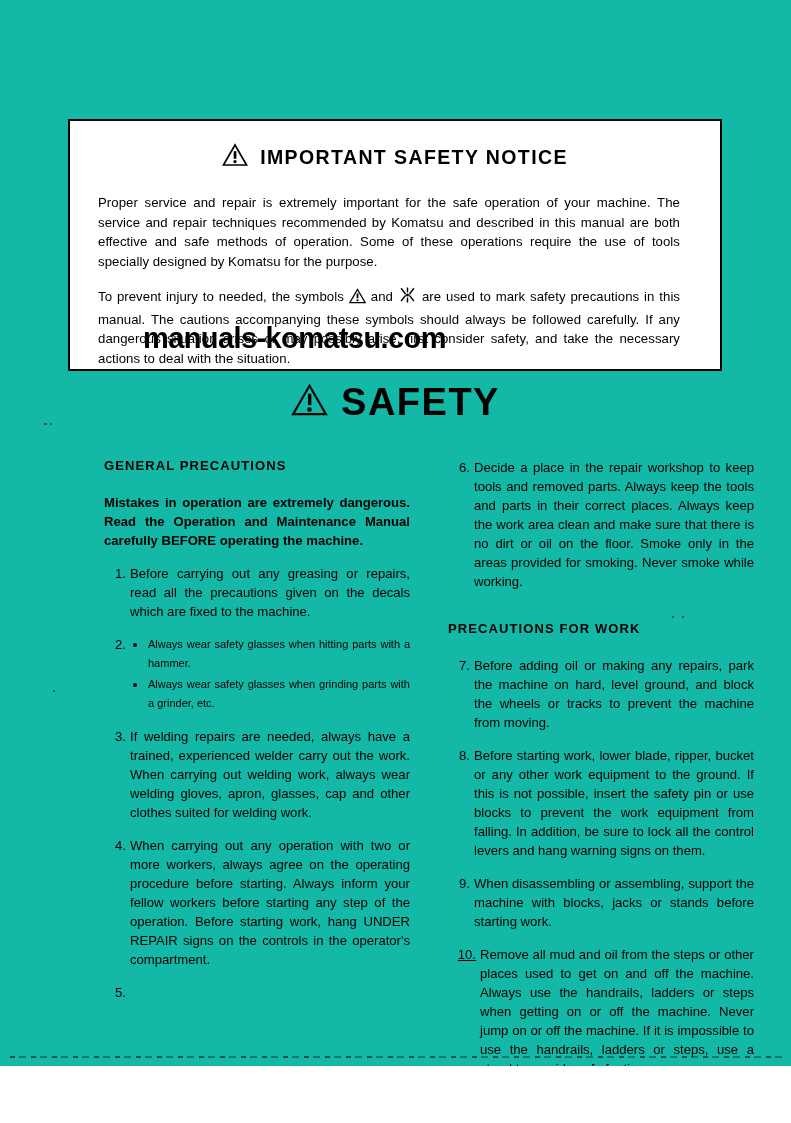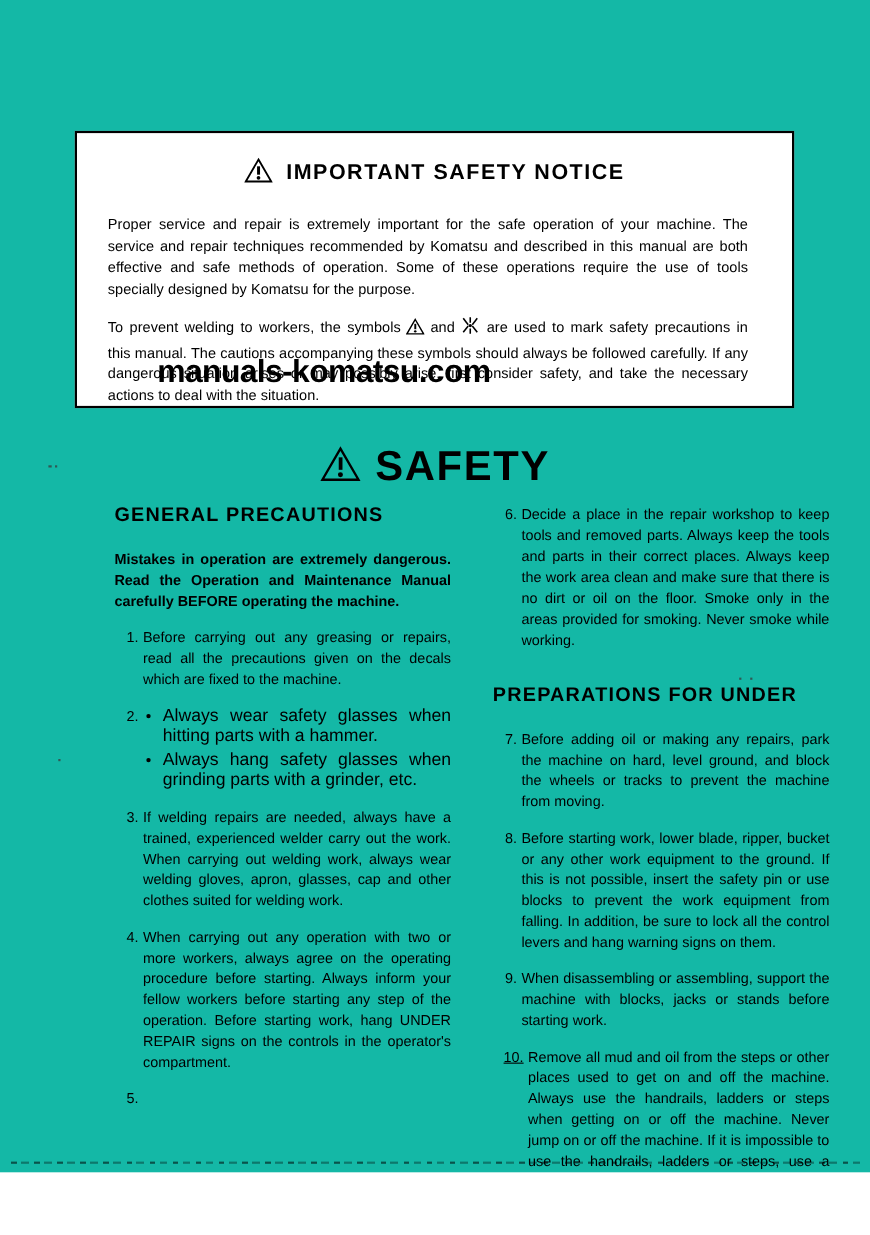--- a/index.html
+++ b/index.html
@@ -80,24 +80,24 @@
   .inline-sym {
     display: inline-block;
     vertical-align: -3px;
     margin: 0 5px;
   }
 
   
   #safety-head {
     position: absolute;
     left: 0;
-    top: 405px;
+    top: 383px;
     width: 791px;
     display: flex;
-    align-items: flex-start;
+    align-items: flex-end;
     justify-content: center;
     gap: 13px;
   }
   #safety-head .safety-word {
     font-size: 38px;
     font-weight: bold;
     letter-spacing: 1.5px;
     line-height: 1;
   }
 
@@ -106,21 +106,21 @@
     position: absolute;
     left: 104px;
     top: 458px;
     width: 650px;
     display: flex;
     gap: 38px;
   }
   .col { width: 306px; }
 
   .sec-head {
-    font-size: 18px;
+    font-size: 13px;
     font-weight: bold;
     letter-spacing: 1.1px;
     margin: 0 0 20px 0;
   }
   .sec-head.spaced-top { margin-top: 30px; }
 
   .intro {
     font-size: 13.1px;
     line-height: 19px;
     text-align: justify;
@@ -155,21 +155,21 @@
 
   ul.bullets {
     list-style: none;
     margin: 3px 0 0 0;
     padding: 0;
   }
   ul.bullets > li {
     position: relative;
     padding-left: 18px;
     margin-bottom: 2px;
-    font-size: 16px;
+    font-size: 11px;
     line-height: 19px;
     text-align: justify;
   }
   ul.bullets > li:before {
     content: "";
     position: absolute;
     left: 3px;
     top: 8px;
     width: 4px;
     height: 4px;
@@ -219,21 +219,21 @@
             <polygon points="13,2 24.6,22 1.4,22" fill="none" stroke="#000" stroke-width="1.7" stroke-linejoin="miter"></polygon>
             <rect x="11.7" y="8.2" width="2.7" height="7.6" fill="#000"></rect>
             <circle cx="13" cy="18.6" r="1.7" fill="#000"></circle>
           </svg>
         </span>
         <span class="notice-title-text">IMPORTANT  SAFETY  NOTICE</span>
       </div>
 
       <p class="notice-p">Proper service and repair is extremely important for the safe operation of your machine. The service and repair techniques recommended by Komatsu and described in this manual are both effective and safe methods of operation. Some of these operations require the use of tools specially designed by Komatsu for the purpose.</p>
 
-      <p class="notice-p"><span>To prevent welding to workers, the symbols</span><span class="inline-sym"><svg width="17" height="16" viewBox="0 0 26 24" aria-hidden="true">
+      <p class="notice-p"><span>To prevent injury to needed, the symbols</span><span class="inline-sym"><svg width="17" height="16" viewBox="0 0 26 24" aria-hidden="true">
               <polygon points="13,2 24.6,22 1.4,22" fill="none" stroke="#000" stroke-width="2" stroke-linejoin="miter"></polygon>
               <rect x="11.7" y="8" width="2.7" height="7.5" fill="#000"></rect>
               <circle cx="13" cy="18.5" r="1.7" fill="#000"></circle>
             </svg></span><span>and</span><span class="inline-sym"><svg width="19" height="18" viewBox="0 0 24 24" aria-hidden="true">
               <g stroke="#000" stroke-width="1.9" stroke-linecap="butt">
                 <line x1="3.5" y1="3" x2="9.5" y2="11"></line>
                 <line x1="20.5" y1="3" x2="14.5" y2="11"></line>
                 <line x1="3.5" y1="20" x2="9.5" y2="12.5"></line>
                 <line x1="20.5" y1="20" x2="14.5" y2="12.5"></line>
                 <line x1="12" y1="2" x2="12" y2="8.5"></line>
@@ -268,21 +268,21 @@
 
       <ol class="numlist">
         <li>
           <span class="num">1.</span>
           <span>Before carrying out any greasing or repairs, read all the precautions given on the decals which are fixed to the machine.</span>
         </li>
         <li>
           <span class="num">2.</span>
           <ul class="bullets">
             <li>Always wear safety glasses when hitting parts with a hammer.</li>
-            <li>Always hang safety glasses when grinding parts with a grinder, etc.</li>
+            <li>Always wear safety glasses when grinding parts with a grinder, etc.</li>
           </ul>
         </li>
         <li>
           <span class="num">3.</span>
           <span>If welding repairs are needed, always have a trained, experienced welder carry out the work. When carrying out welding work, always wear welding gloves, apron, glasses, cap and other clothes suited for welding work.</span>
         </li>
         <li>
           <span class="num">4.</span>
           <span>When carrying out any operation with two or more workers, always agree on the operating procedure before starting. Always inform your fellow workers before starting any step of the operation. Before starting work, hang UNDER REPAIR signs on the controls in the operator's compartment.</span>
         </li>
@@ -294,21 +294,21 @@
 
     <div class="col">
 
       <ol class="numlist">
         <li>
           <span class="num">6.</span>
           <span>Decide a place in the repair workshop to keep tools and removed parts. Always keep the tools and parts in their correct places. Always keep the work area clean and make sure that there is no dirt or oil on the floor. Smoke only in the areas provided for smoking. Never smoke while working.</span>
         </li>
       </ol>
 
-      <div class="sec-head spaced-top">PREPARATIONS  FOR  UNDER</div>
+      <div class="sec-head spaced-top">PRECAUTIONS  FOR  WORK</div>
 
       <ol class="numlist">
         <li>
           <span class="num">7.</span>
           <span>Before adding oil or making any repairs, park the machine on hard, level ground, and block the wheels or tracks to prevent the machine from moving.</span>
         </li>
         <li>
           <span class="num">8.</span>
           <span>Before starting work, lower blade, ripper, bucket or any other work equipment to the ground. If this is not possible, insert the safety pin or use blocks to prevent the work equipment from falling. In addition, be sure to lock all the control levers and hang warning signs on them.</span>
         </li>

